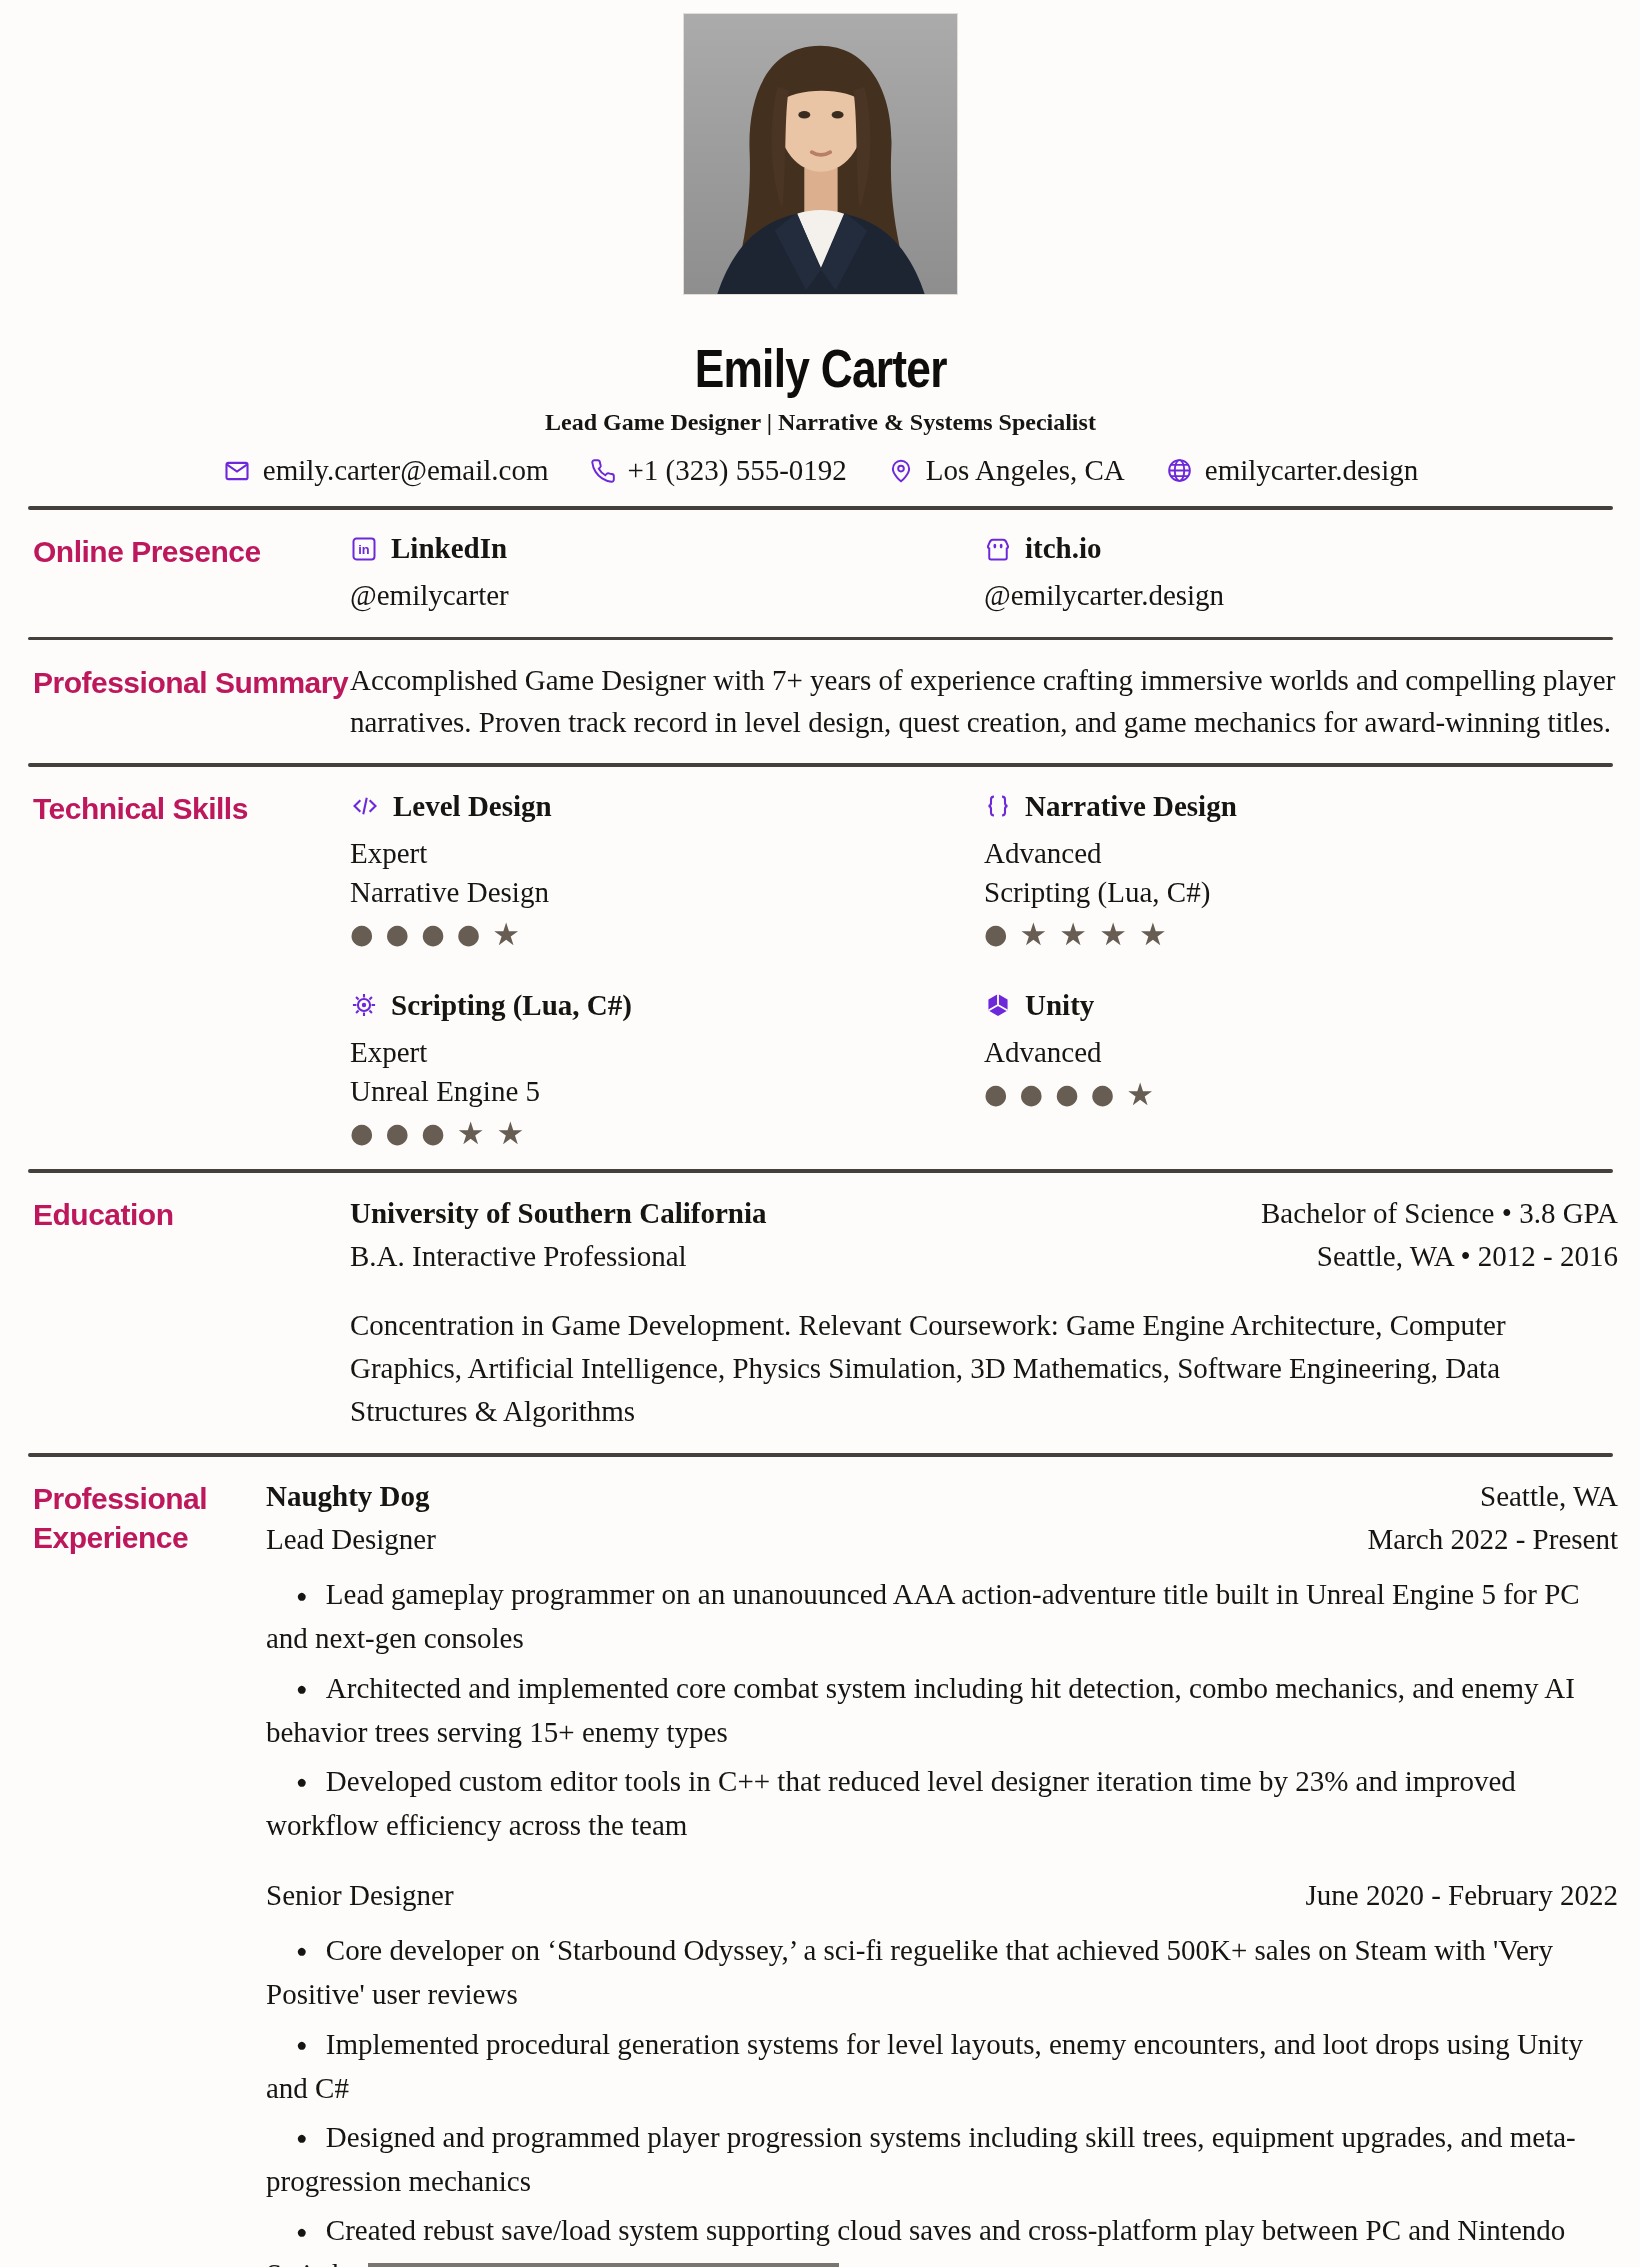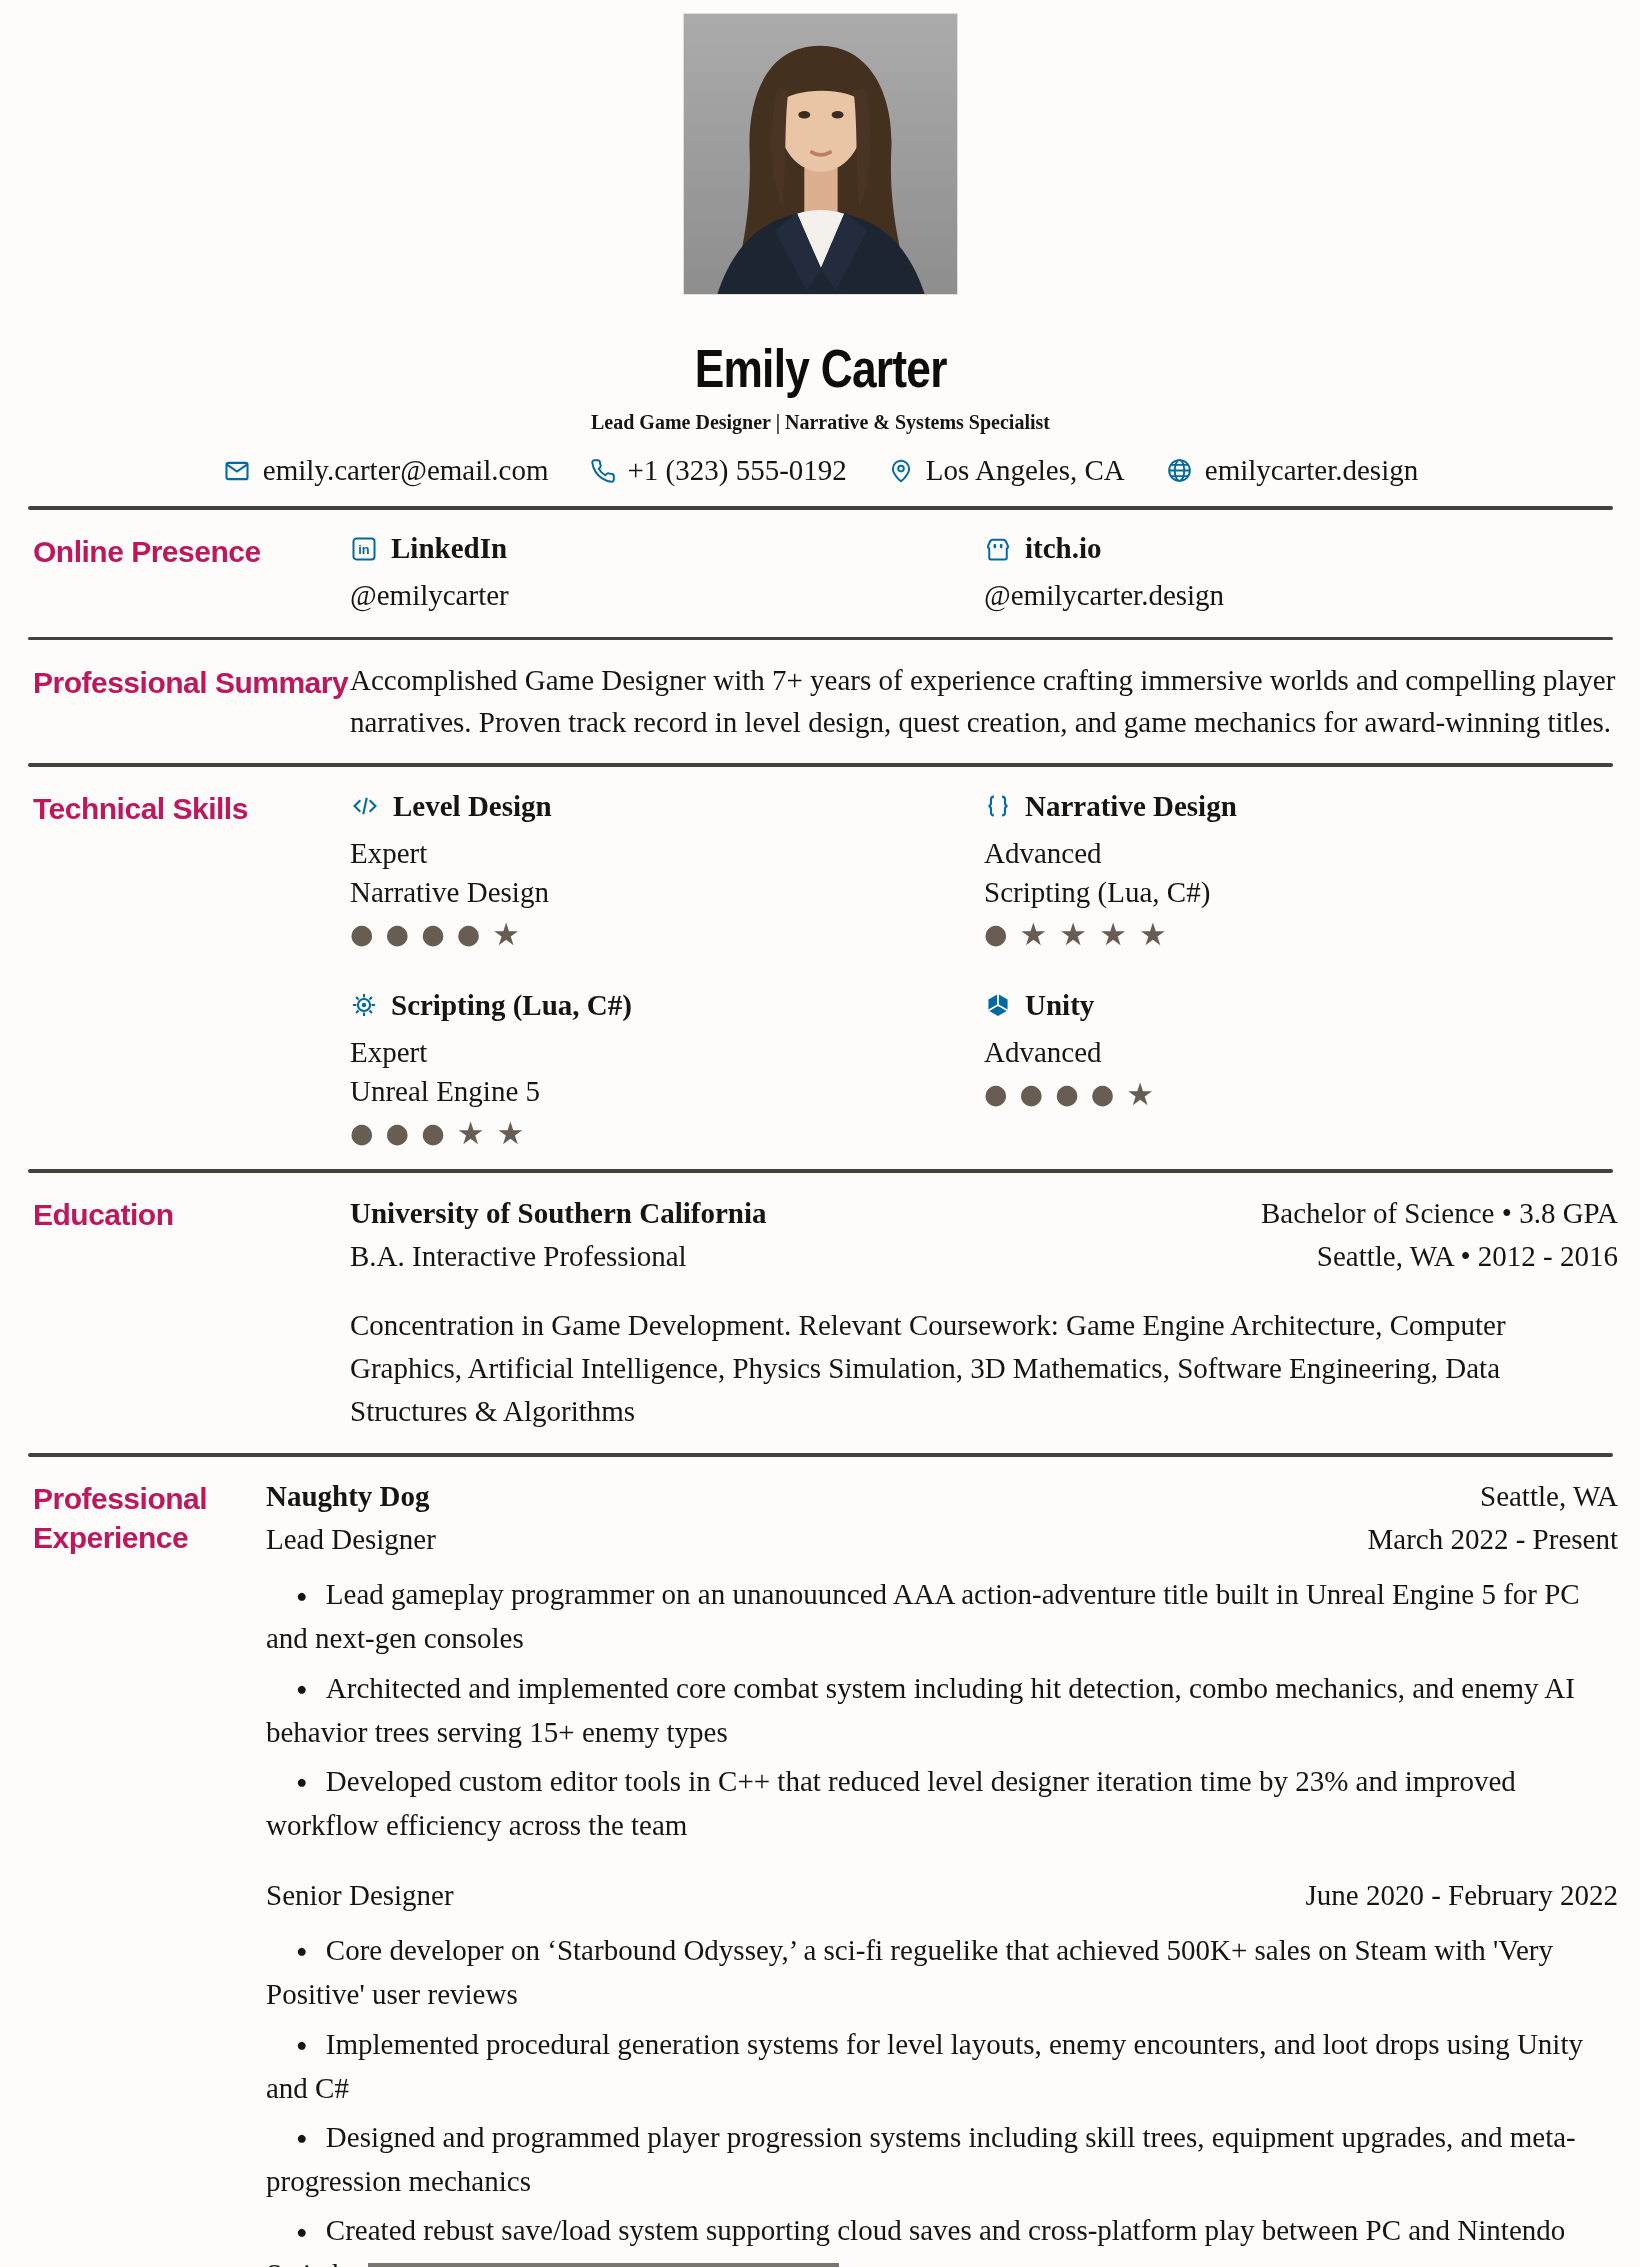--- a/index.html
+++ b/index.html
@@ -17,27 +17,27 @@
   }
   
   .photo-wrap { display:flex; justify-content:center; }
   .photo { width:275px; height:282px; border:0.9px solid #e2ddd6; background:#9c9c9c; }
   .name {
     text-align:center; margin-top:43px;
     font-family:"Liberation Sans","DejaVu Sans",sans-serif;
     font-weight:bold; font-size:54px; line-height:60px; color:#0e0d0b;
   }
   .name > span { display:inline-block; transform:scaleX(.82); transform-origin:center; letter-spacing:-0.9px; }
-  .subtitle { text-align:center; font-weight:bold; font-size:20px; line-height:41px; margin-top:3.7px; }
+  .subtitle { text-align:center; font-weight:bold; font-size:24px; line-height:41px; margin-top:3.7px; }
   .contact-row {
     display:flex; justify-content:center; align-items:center; gap:41px;
     margin-top:7.5px; line-height:41px; font-size:29px;
   }
   .contact-item { display:flex; align-items:center; gap:12px; }
-  .icon { display:inline-flex; align-items:center; justify-content:center; color:#0369a1; }
+  .icon { display:inline-flex; align-items:center; justify-content:center; color:#6d28d9; }
   .icon svg { display:block; }
   
   .divider { height:3.7px; background:#44403b; margin:0 28px; border-radius:1.9px; }
   .section { display:flex; padding:18.6px 23px 20.5px 33px; }
   .sec-label {
     width:317px; flex-shrink:0;
     font-family:"Liberation Sans","DejaVu Sans",sans-serif;
     font-weight:bold; font-size:30px; line-height:39px;
     color:#be185d; letter-spacing:-0.5px;
     padding-top:3.7px;

